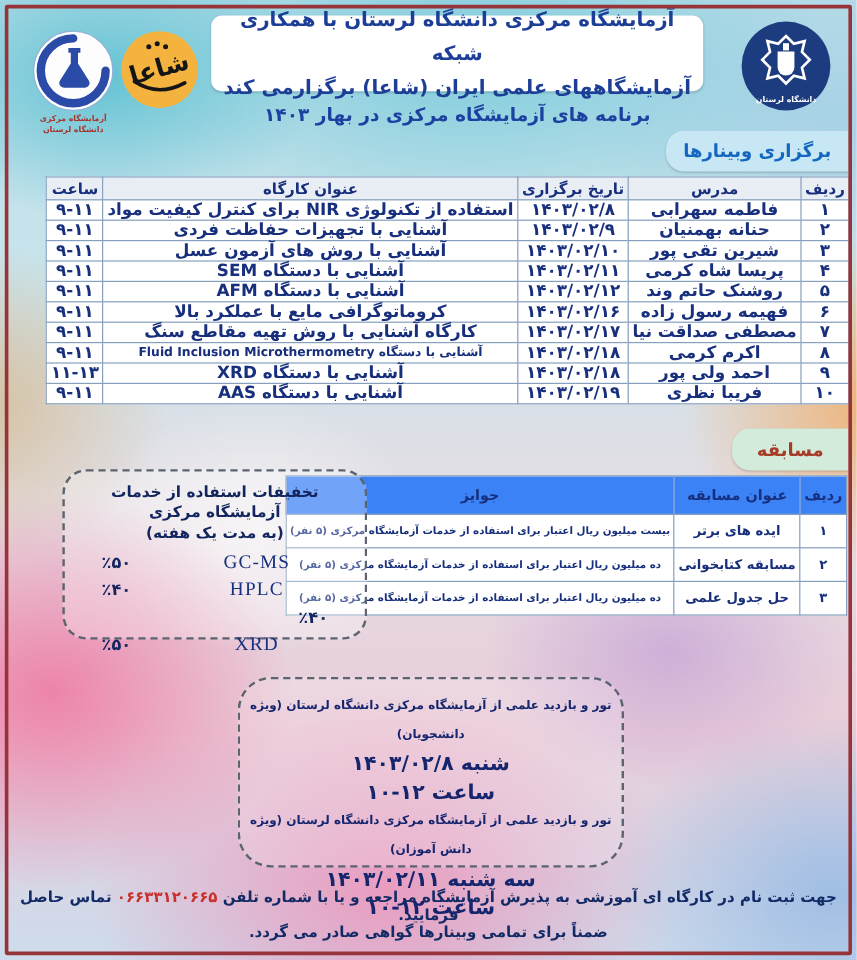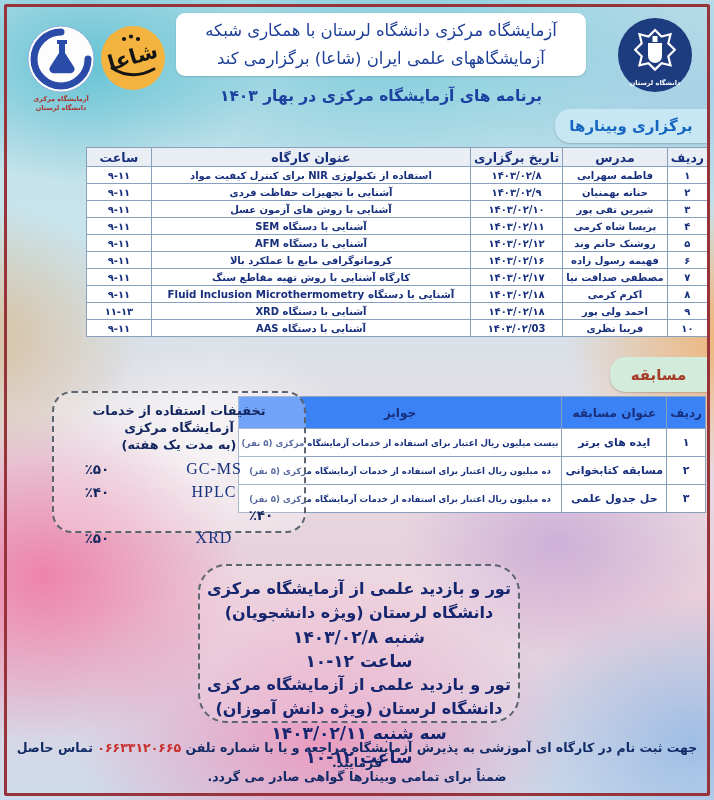--- a/index.html
+++ b/index.html
@@ -19,21 +19,21 @@
      radial-gradient(220px 160px at 78% 68%, rgba(186,146,212,.55), rgba(186,146,212,0) 70%),
      radial-gradient(200px 150px at 30% 55%, rgba(255,255,255,.6), rgba(255,255,255,0) 70%),
      linear-gradient(180deg,#badee8 0%,#c8e4ec 28%,#e4dee4 52%,#e9cdd9 76%,#cddcec 100%);
   }
   .frame{position:absolute;inset:4px;border:3px solid #96343a;border-radius:2px;pointer-events:none;z-index:9}
   .ltr{direction:ltr;unicode-bidi:isolate}
 
   
   .title-box{position:absolute;left:176px;top:13px;width:410px;height:63px;background:#ffffff;
     border-radius:9px;display:flex;flex-direction:column;justify-content:center;text-align:center;
-    color:#1c3e97;font-weight:normal;font-size:16.5px;line-height:28px;box-shadow:0 1px 2px rgba(0,0,0,.15)}
+    color:#1c3e97;font-weight:bold;font-size:16.5px;line-height:28px;box-shadow:0 1px 2px rgba(0,0,0,.15)}
   .subtitle{position:absolute;left:176px;top:87px;width:410px;text-align:center;color:#1c41a0;
     font-weight:bold;font-size:15.5px}
   .lab-logo{position:absolute;left:26px;top:24px}
   .lab-caption{position:absolute;left:14px;top:95px;width:94px;text-align:center;color:#a8322c;
     font-size:6.5px;font-weight:bold;line-height:9px}
   .shaa-logo{position:absolute;left:100px;top:22px}
   .uni-logo{position:absolute;left:616px;top:16px}
 
   
   .tab{position:absolute;right:7px;display:flex;align-items:center;justify-content:center;
@@ -43,21 +43,21 @@
   .competition-tab{top:357px;width:97px;height:35px;background:#d3ebdb;border-radius:15px 0 0 15px;
     color:#a63b27;font-size:15px}
 
   
   .tbl-wrap{position:absolute}
   table{border-collapse:collapse;background:#ffffff;width:100%}
   th,td{border:1px solid #86a0bd;color:#172f7c;font-weight:bold;text-align:center;
     vertical-align:middle;padding:0 3px;white-space:nowrap}
   .main-tbl-wrap{top:147px;right:6px;width:622px}
   .main-tbl th{background:#e9eef5;font-size:12.5px;height:19px}
-  .main-tbl td{font-size:10px;height:17px}
+  .main-tbl td{font-size:14px;height:17px}
   .main-tbl td.time,.main-tbl td.date{direction:ltr}
   .main-tbl td.longcell{font-size:10.3px}
   .comp-tbl-wrap{top:396px;right:8px;width:370px}
   .comp-tbl th{background:#3b82f6;font-size:12px;height:32px}
   .comp-tbl td{height:28px;font-size:11px}
   .comp-tbl td.prize{font-size:8.6px}
 
   
   .discounts{position:absolute;left:52px;top:391px;width:254px;height:142px;
     border:2px dashed #5c6470;border-radius:20px;background:rgba(255,255,255,.28);padding:9px 8px 0}
@@ -65,21 +65,21 @@
   .d-row{display:flex;align-items:center;height:22px;margin-top:1px}
   .d-name{flex:1;text-align:center;font-family:"Liberation Serif","DejaVu Serif",serif;
     font-weight:normal;font-size:16px;letter-spacing:1px;color:#16307e}
   .d-pct{width:70px;text-align:center;font-weight:bold;font-size:13.5px;color:#13255e}
 
   
   .tours{position:absolute;left:198px;top:564px;width:322px;height:159px;
     border:2px dashed #5c6470;border-radius:28px;background:rgba(255,255,255,.18);
     padding-top:11px;text-align:center;color:#15266e;font-weight:bold}
   .tour-line{line-height:24px;font-size:17px}
-  .tour-line.t-title{font-size:16px}
+  .tour-line.t-title{font-size:10px}
 
   
   .footer-line{position:absolute;left:0;width:714px;text-align:center;color:#122a66;
     font-weight:bold;font-size:12.5px}
   .footer-1{top:740px}
   .footer-2{top:769px}
   .phone{color:#c9302c}
 </style>
 </head>
 <body>
@@ -206,21 +206,21 @@
         <tr>
           <td>۹</td>
           <td>احمد ولی پور</td>
           <td class="date">۱۴۰۳/۰۲/۱۸</td>
           <td>آشنایی با دستگاه XRD</td>
           <td class="time">۱۱-۱۳</td>
         </tr>
         <tr>
           <td>۱۰</td>
           <td>فریبا نظری</td>
-          <td class="date">۱۴۰۳/۰۲/03</td>
+          <td class="date">۱۴۰۳/۰۲/۱۹</td>
           <td>آشنایی با دستگاه AAS</td>
           <td class="time">۹-۱۱</td>
         </tr>
       </tbody>
     </table>
   </div>
 
   <div class="tab competition-tab">مسابقه</div>
 
   <div class="tbl-wrap comp-tbl-wrap">

